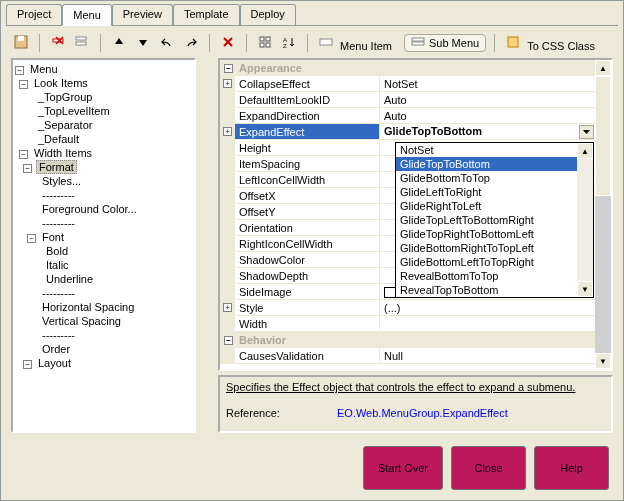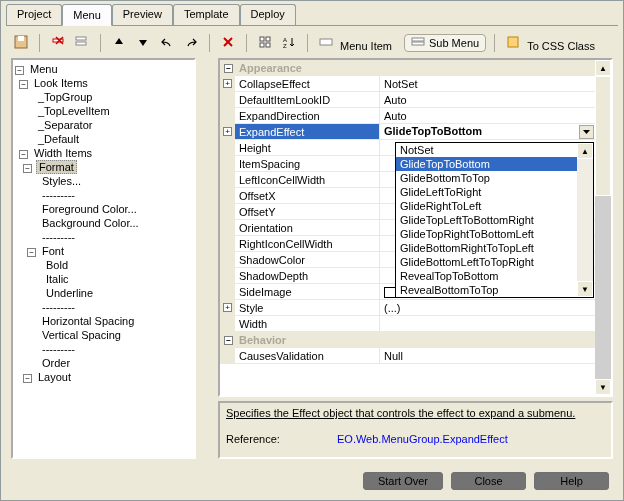--- a/index.html
+++ b/index.html
@@ -57,21 +57,21 @@
 .gs-btn { height:16px; background:#ECE9D8; border:1px solid #fff; display:flex;align-items:center;justify-content:center;font-size:8px;}
 .gs-thumb { background:#ECE9D8; border:1px solid #fff; flex: 0 0 120px; }
 .gs-track { flex:1; }
 
 .desc-pane { border: 2px inset #fff; background: #ECE9D8; padding: 4px 6px; margin-top: 4px; height: 58px; }
 .desc-text { color: #000; text-decoration: underline; }
 .ref-line { margin-top: 14px; }
 .ref-link { color: #0000EE; cursor: pointer; padding-left: 48px; }
 
 .btn-row { display: flex; justify-content: flex-end; gap: 8px; padding: 8px 14px 10px; }
-.dlg-btn { min-width: 75px; padding: 2px 14px; border: 1px solid #707070; border-radius: 3px; background: #737373; cursor: pointer; text-align: center; font-size: 11px; }
+.dlg-btn { min-width: 75px; padding: 15px 14px; border: 1px solid #707070; border-radius: 3px; background: #be185d; cursor: pointer; text-align: center; font-size: 11px; }
 
 svg { display: block; }
 </style>
 </head>
 <body>
 
 <div class="dialog">
 
   <div class="tabs">
     <div class="tab"><span>Project</span></div>
@@ -183,21 +183,20 @@
             <div class="tree-node"><span class="tree-spacer"></span><span class="tree-label">_Separator</span></div>
             <div class="tree-node"><span class="tree-spacer"></span><span class="tree-label">_Default</span></div>
           </div>
           <div class="tree-node"><span class="tree-toggle">−</span><span class="tree-label">Width Items</span></div>
           <div class="tree-children">
             <div class="tree-node"><span class="tree-toggle">−</span><span class="tree-label selected">Format</span></div>
             <div class="tree-children">
               <div class="tree-node"><span class="tree-spacer"></span><span class="tree-label">Styles...</span></div>
               <div class="tree-node"><span class="tree-spacer"></span><span class="tree-label">---------</span></div>
               <div class="tree-node"><span class="tree-spacer"></span><span class="tree-label">Foreground Color...</span></div>
-              <div class="tree-node"><span class="tree-spacer"></span><span class="tree-label">Background Color...</span></div>
               <div class="tree-node"><span class="tree-spacer"></span><span class="tree-label">---------</span></div>
               <div class="tree-node"><span class="tree-toggle">−</span><span class="tree-label">Font</span></div>
               <div class="tree-children">
                 <div class="tree-node"><span class="tree-spacer"></span><span class="tree-label">Bold</span></div>
                 <div class="tree-node"><span class="tree-spacer"></span><span class="tree-label">Italic</span></div>
                 <div class="tree-node"><span class="tree-spacer"></span><span class="tree-label">Underline</span></div>
               </div>
               <div class="tree-node"><span class="tree-spacer"></span><span class="tree-label">---------</span></div>
               <div class="tree-node"><span class="tree-spacer"></span><span class="tree-label">Horizontal Spacing</span></div>
               <div class="tree-node"><span class="tree-spacer"></span><span class="tree-label">Vertical Spacing</span></div>
@@ -366,22 +365,22 @@
             <div class="dropdown-items">
               <div class="dd-item">NotSet</div>
               <div class="dd-item sel">GlideTopToBottom</div>
               <div class="dd-item">GlideBottomToTop</div>
               <div class="dd-item">GlideLeftToRight</div>
               <div class="dd-item">GlideRightToLeft</div>
               <div class="dd-item">GlideTopLeftToBottomRight</div>
               <div class="dd-item">GlideTopRightToBottomLeft</div>
               <div class="dd-item">GlideBottomRightToTopLeft</div>
               <div class="dd-item">GlideBottomLeftToTopRight</div>
+              <div class="dd-item">RevealBottomToTop</div>
               <div class="dd-item">RevealTopToBottom</div>
-              <div class="dd-item">RevealBottomToTop</div>
             </div>
             <div class="dd-scroll">
               <div class="dd-sbtn">▲</div>
               <div class="dd-strack"></div>
               <div class="dd-sbtn">▼</div>
             </div>
           </div>
         </div>
       </div>
 

